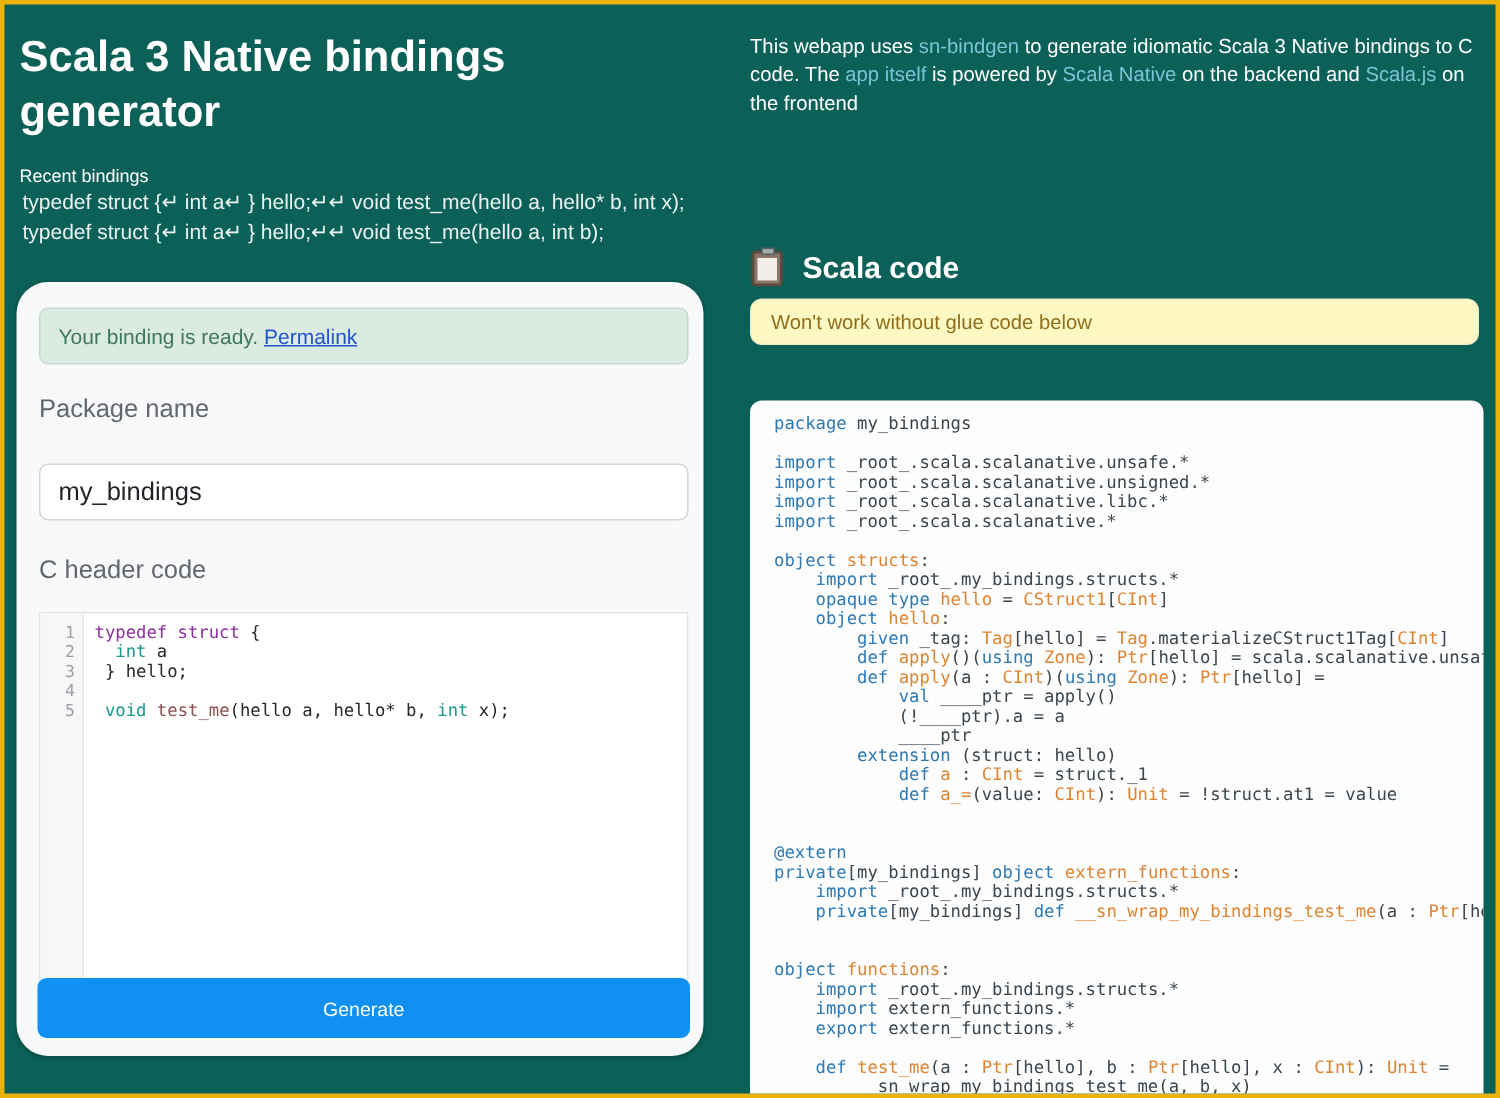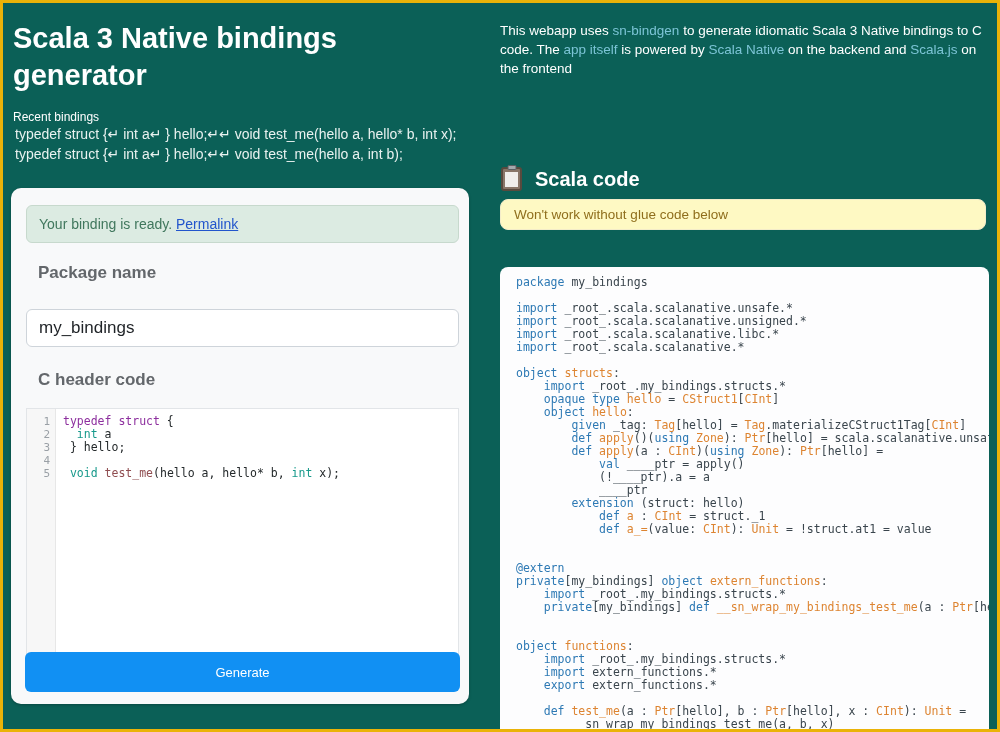--- a/index.html
+++ b/index.html
@@ -10,26 +10,26 @@
 
   
   .app-title { position:absolute; left:10px; top:17px; width:440px;
                font-size:29px; line-height:37px; font-weight:700; color:#fff; }
   .recent-label { position:absolute; left:10px; top:107px; font-size:12px; color:#fff; }
   .recent-list { position:absolute; left:12px; top:121px; width:470px;
                  font-size:14px; color:#e9f2f0; line-height:20px; }
   .recent-item { white-space:nowrap; cursor:pointer; }
 
   .card { position:absolute; left:8px; top:185px; width:458px; height:516px;
-          background:#f8f9fa; border-radius:10px; box-shadow:0 1px 3px rgba(0,0,0,.25); }
+          background:#f8f9fa; border-radius:21px; box-shadow:0 1px 3px rgba(0,0,0,.25); }
   .alert { position:absolute; left:15px; top:17px; right:10px; height:38px;
            background:#dcebe2; border:1px solid #c7d9cd; border-radius:6px;
            font-size:14px; color:#40775d; line-height:36px; padding:0 12px; }
   .alert a { color:#2255cc; text-decoration:underline; }
-  .field-label { position:absolute; left:15px; font-size:17px; font-weight:700; color:#63676b;margin-left:12px; }
+  .field-label { position:absolute; left:15px; font-size:17px; font-weight:400; color:#63676b; }
   .label-pkg { top:75px; }
   .label-hdr { top:182px; }
   .pkg-input { position:absolute; left:15px; right:10px; top:121px; height:38px;
                background:#fff; border:1px solid #ced4da; border-radius:6px;
                font-family:"Liberation Sans", sans-serif; font-size:17px; color:#1f2327;
                padding:0 12px; outline:none; }
   .editor { position:absolute; left:15px; right:10px; top:220px; height:254px;
             background:#fff; border:1px solid #e2e5e8; display:flex; overflow:hidden; }
   .gutter { width:29px; background:#f7f7f7; border-right:1px solid #e7e7e7;
             padding:6px 5px 0 0; text-align:right;

